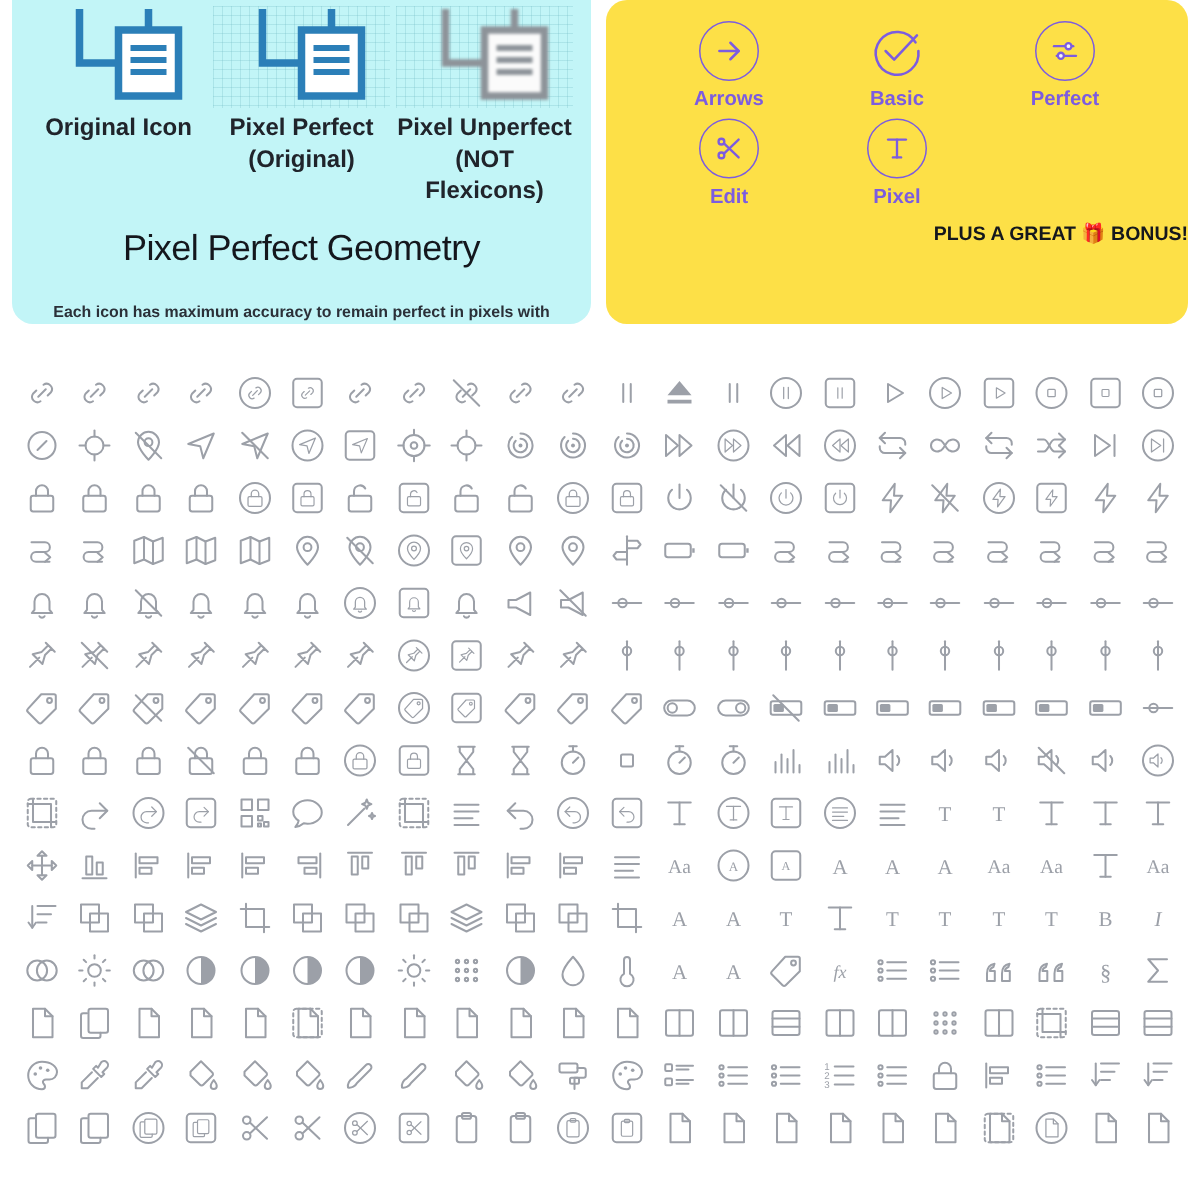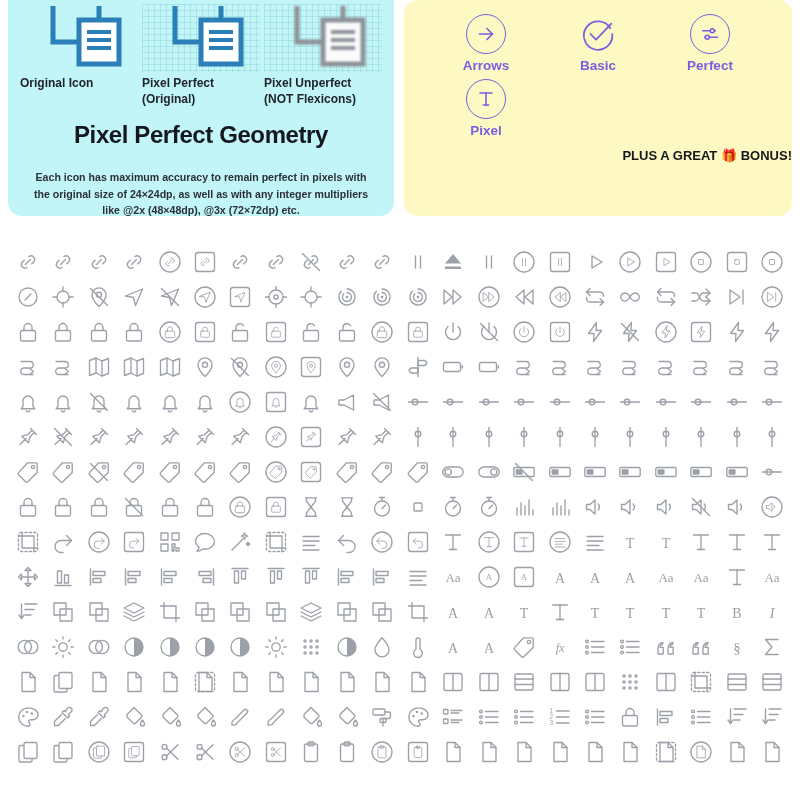--- a/index.html
+++ b/index.html
@@ -22,21 +22,21 @@
 
   .card-left {
     width: 386px;
     background: #c2f5f7;
     margin-top: -54px;
     padding-top: 54px;
     height: 270px;
   }
   .card-right {
     width: 388px;
-    background: #fef9c3;
+    background: #fde047;
     height: 216px;
     padding-top: 8px;
   }
 
   
   .demo-row {
     display: flex;
     justify-content: space-around;
     align-items: flex-end;
     height: 72px;
@@ -54,29 +54,29 @@
     background-size: 6px 6px;
   }
   .demo-art svg { display: block; }
   .blurred { filter: blur(0.9px); }
 
   .demo-labels {
     display: flex; justify-content: space-around;
     padding: 4px 10px 0;
   }
   .demo-label {
-    width: 118px; text-align: left;
-    font-size: 12px; font-weight: bold; color: #20242b;
+    width: 118px; text-align: center;
+    font-size: 16px; font-weight: bold; color: #20242b;
     line-height: 1.3;
   }
 
   .card-title {
     text-align: center;
     font-size: 24px;
-    font-weight: bold;
+    font-weight: normal;
     color: #14171d;
     letter-spacing: -0.4px;
     margin-top: 14px;
   }
   .card-body {
     text-align: center;
     font-size: 10.6px;
     font-weight: bold;
     color: #2b3038;
     line-height: 1.55;
@@ -245,20 +245,31 @@
             <svg width="22" height="22" viewBox="0 0 24 24" fill="none" stroke="#7c5ce0" stroke-width="1.7" stroke-linecap="round">
               <line x1="4" y1="8.5" x2="18" y2="8.5"></line>
                 <circle cx="14.5" cy="8.5" r="2.2" fill="#f4f4f7"></circle>
               <line x1="6" y1="15.5" x2="20" y2="15.5"></line>
                 <circle cx="9" cy="15.5" r="2.2" fill="#f4f4f7"></circle>
             </svg>
           </div>
           <div class="cat-label">Perfect</div>
         </div>
 
+        <div class="cat">
+          <div class="cat-circle">
+            <svg width="22" height="22" viewBox="0 0 24 24" fill="none" stroke="#7c5ce0" stroke-width="1.7" stroke-linecap="round" stroke-linejoin="round">
+              <circle cx="6.5" cy="7" r="2.1"></circle>
+                <circle cx="6.5" cy="17" r="2.1"></circle>
+              <line x1="8.3" y1="8.3" x2="19" y2="18.5"></line>
+                <line x1="8.3" y1="15.7" x2="19" y2="5.5"></line>
+            </svg>
+          </div>
+          <div class="cat-label">Edit</div>
+        </div>
 
         <div class="cat">
           <div class="cat-circle">
             <svg width="22" height="22" viewBox="0 0 24 24" fill="none" stroke="#7c5ce0" stroke-width="1.7" stroke-linecap="round">
               <line x1="5.5" y1="5.5" x2="18.5" y2="5.5"></line>
                 <line x1="12" y1="5.5" x2="12" y2="18.5"></line>
               <line x1="9" y1="18.5" x2="15" y2="18.5"></line>
             </svg>
           </div>
           <div class="cat-label">Pixel</div>

